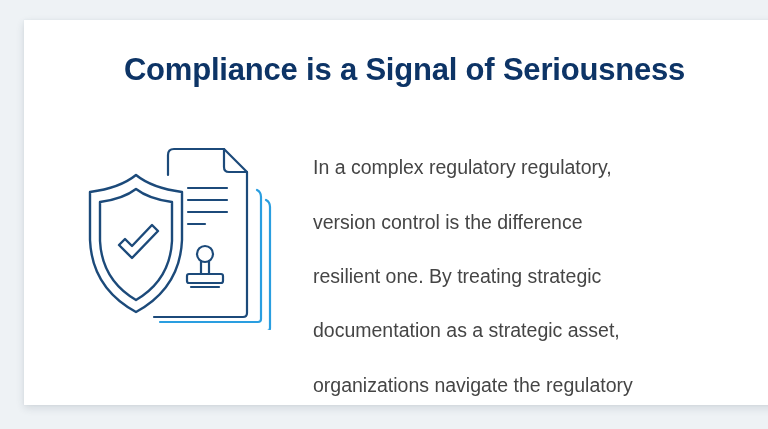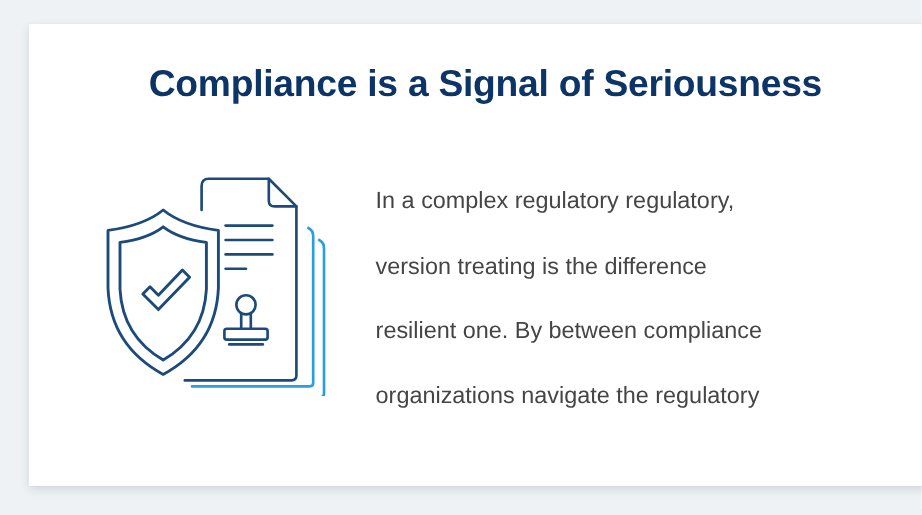--- a/index.html
+++ b/index.html
@@ -72,19 +72,20 @@
 
     <g stroke="#1c4a7a" stroke-width="2.4">
       <path d="M76 30 Q60 43 30 47 L30 95 Q32 143 76 167 Q120 143 122 95 L122 47 Q92 43 76 30 Z" fill="#ffffff"></path>
       <path d="M76 44 Q63 54 40 57 L40 96 Q42 135 76 155 Q110 135 112 96 L112 57 Q89 54 76 44 Z"></path>
       <path d="M59 100 L72 113 L98 86 L92 80 L72 101 L65 94 Z"></path>
     </g>
   </svg>
 
   <div class="body-text">
     <div>In a complex regulatory regulatory,</div>
-    <div>version treating is the difference</div>
-    <div>resilient one. By between compliance</div>
+    <div>version control is the difference</div>
+    <div>resilient one. By treating strategic</div>
+    <div>documentation as a strategic asset,</div>
     <div>organizations navigate the regulatory</div>
     
     
   </div>
 </div>
 
 </body></html>

